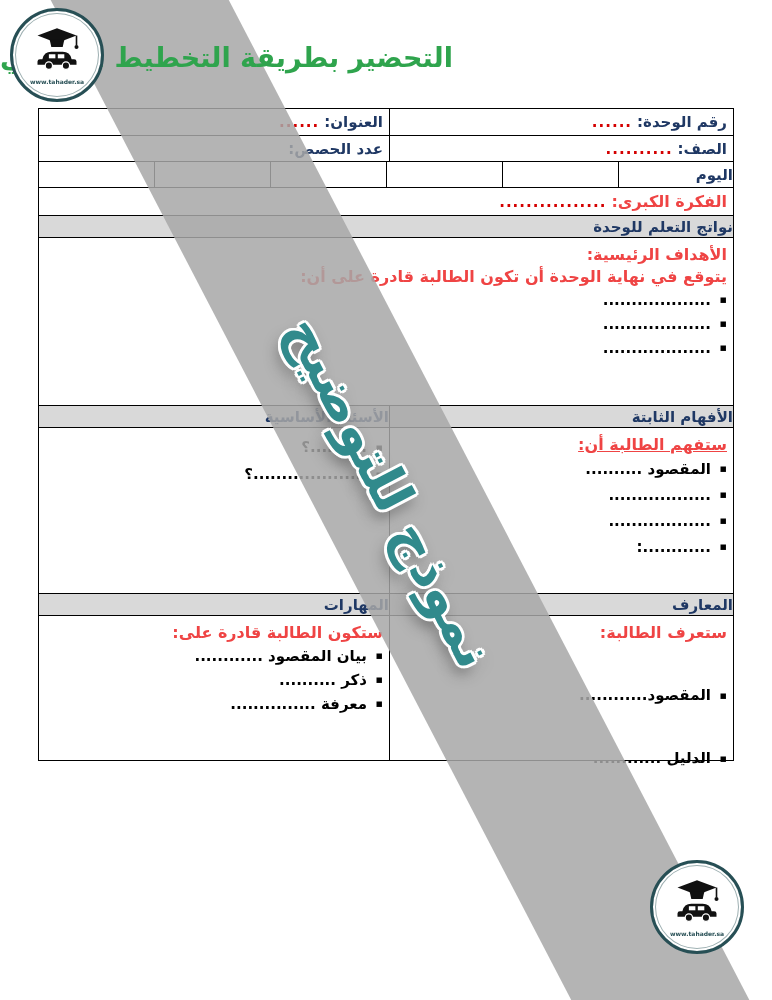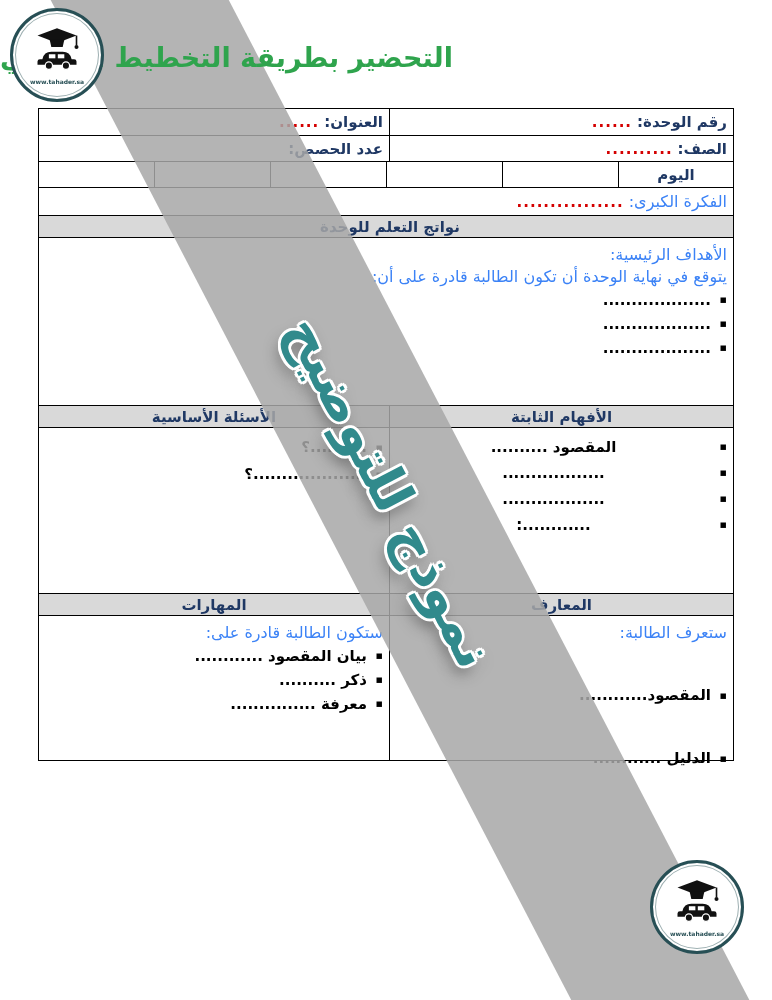--- a/index.html
+++ b/index.html
@@ -64,25 +64,25 @@
 
   .r-info  { height:26px; }
   .r-day   { height:26px; }
   .r-idea  { height:28px; }
   .r-hdr   { height:22px; }
   .r-goals { height:168px; }
   .r-und   { height:166px; }
   .r-ks    { height:145px; }
 
   .mid { display:flex; align-items:center; gap:5px; padding:0 6px; }
-  .ctr { display:flex; align-items:center; justify-content:center; }
+  .ctr { display:flex; align-items:center; }
 
   .lbl { color:#1f3864; font-weight:bold; font-size:15px; white-space:nowrap; }
   .val { color:#d40000; font-weight:bold; font-size:15px; letter-spacing:1px; }
-  .red { color:#3b82f6; font-weight:normal; font-size:16px; line-height:22px; }
+  .red { color:#ef4444; font-weight:bold; font-size:16px; line-height:22px; }
   .underline { text-decoration:underline; }
 
   .hdr {
     background:#d9d9d9; color:#1f3864; font-weight:bold; font-size:15px;
   }
 
   .cell-pad { padding:6px 6px 0 6px; }
 
   
   ul.blist { list-style:none; margin:0; padding:0; }
@@ -90,21 +90,21 @@
     position:relative; padding-right:16px; font-weight:bold; color:#000;
     font-size:15px;
   }
   ul.blist li::before {
     content:"▪"; position:absolute; right:0; top:0;
     font-size:11px; color:#000;
   }
   .goals-list { margin:38px 10px 0 0; }
   .goals-list li { line-height:24px; }
   .und-list { margin:14px 14px 0 0; }
-  .und-list li { line-height:26px;text-align:center; }
+  .und-list li { line-height:26px; }
   .q-list { margin:46px 12px 0 0; }
   .q-list li { line-height:27px; }
   .kn-list { margin:4px 12px 0 0; }
   .kn-list li { line-height:23px;margin-top:40px; }
   .sk-list { margin:6px 16px 0 0; }
   .sk-list li { line-height:24px; }
 </style>
 </head>
 <body>
 
@@ -206,20 +206,21 @@
       </div>
     </div>
 
     <div class="tr r-hdr">
       <div class="td c-right hdr ctr">الأفهام الثابتة</div>
       <div class="td c-left hdr ctr">الأسئلة الأساسية</div>
     </div>
 
     <div class="tr r-und">
       <div class="td c-right cell-pad">
+        <div class="red underline">ستفهم الطالبة أن:</div>
         <ul class="blist und-list">
             <li>المقصود ..........</li>
             <li>..................</li>
             <li>..................</li>
             <li>............:</li>
           </ul>
       </div>
       <div class="td c-left cell-pad">
         <ul class="blist q-list">
             <li>..........؟</li>

